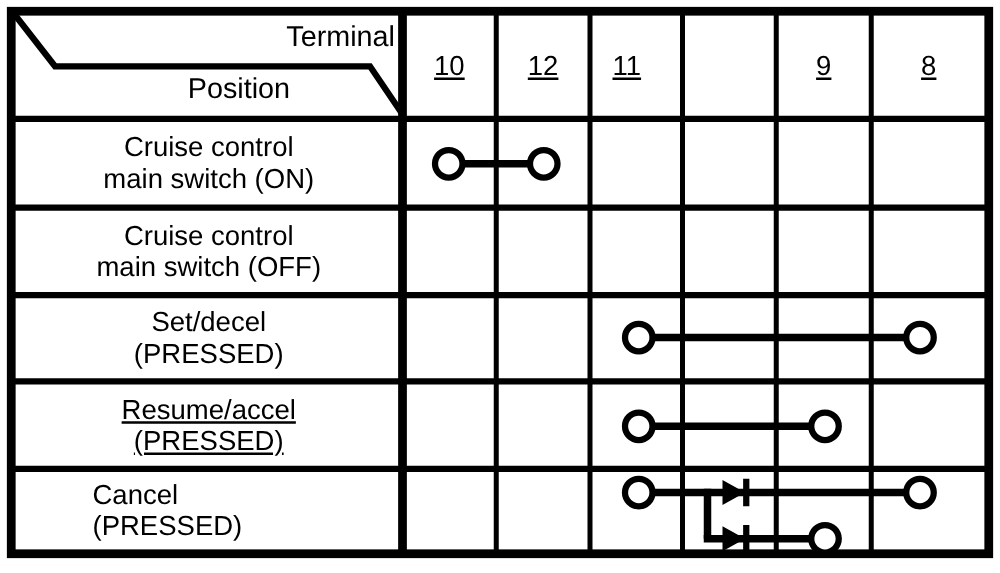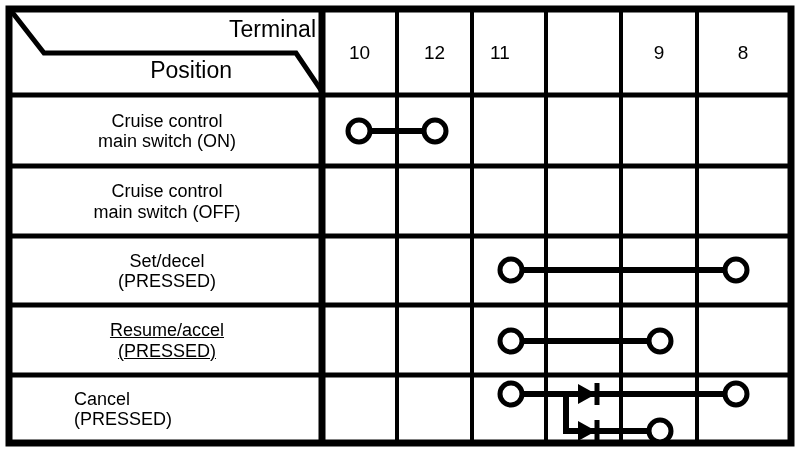--- a/index.html
+++ b/index.html
@@ -30,24 +30,25 @@
     position: absolute;
     display: flex;
     flex-direction: column;
     justify-content: center;
     line-height: 1.12;
     white-space: pre;
   }
   .center-align { align-items: center; text-align: center; }
   .left-align { align-items: flex-start; text-align: right; }
   .rowlabel {
-    font-size: 18px;
+    font-size: 22px;
   }
   .colhead {
-    font-size: 19px;
+    font-size: 22px;
+    text-decoration: underline;
   }
   .hdr-term, .hdr-pos {
     font-size: 23px;
     position: absolute;
   }
 </style>
 </head>
 <body>
 
 <div id="stage">

